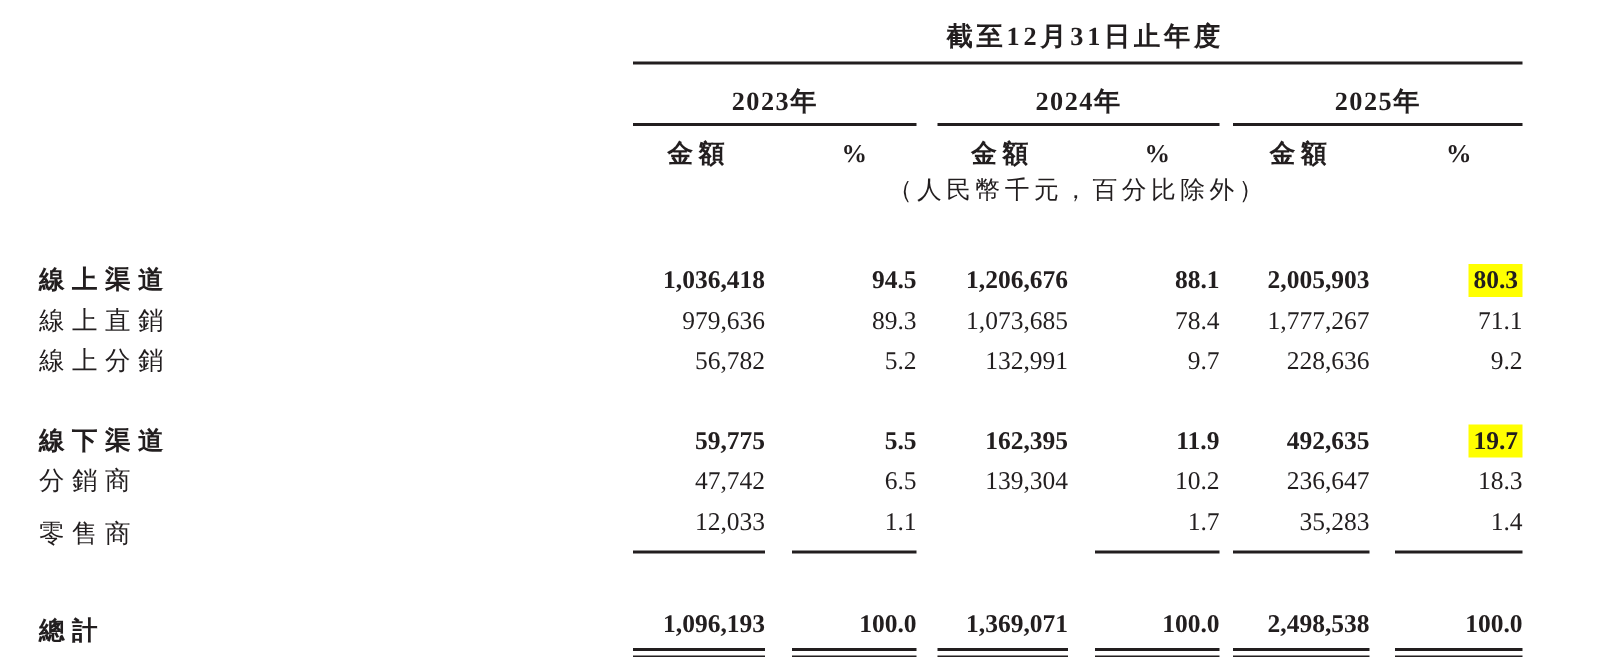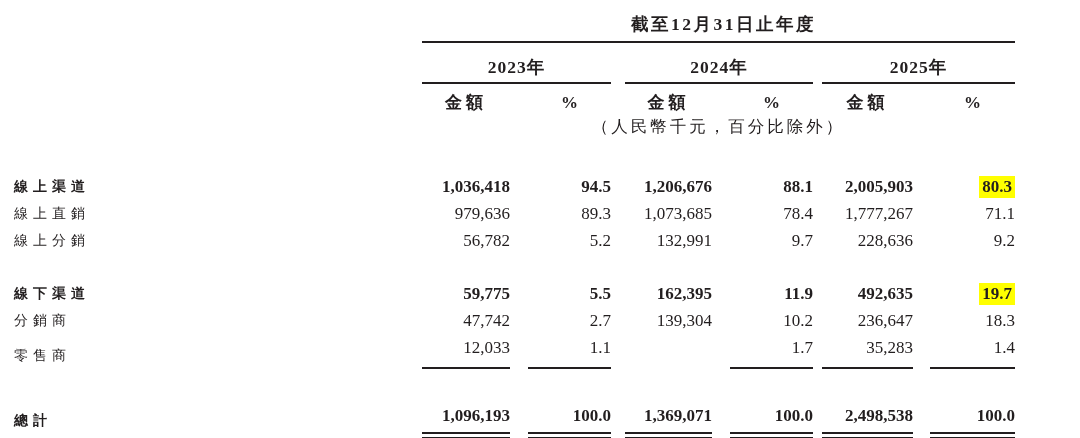--- a/index.html
+++ b/index.html
@@ -47,21 +47,21 @@
     grid-column:2/13;text-align:center;
     font-size:16.5px;letter-spacing:3px;
     padding-top:3px;line-height:22px;
   }
   
   .sp{grid-column:1/13;}
   .sp-a{height:35px;} .sp-b{height:26px;} .sp-c{height:33px;}
   
   .rowlabel{
     grid-column:1;justify-self:start;
-    padding-left:14px;font-size:14px;letter-spacing:5px;
+    padding-left:26px;font-size:17px;letter-spacing:5px;
     line-height:27px;
     text-align:right;
   }
   .num{
     text-align:right;font-size:17px;line-height:27px;
     font-variant-numeric:lining-nums;
   }
   .c1{grid-column:2;} .c2{grid-column:4;} .c3{grid-column:6;}
   .c4{grid-column:8;} .c5{grid-column:10;} .c6{grid-column:12;}
   .b{font-weight:bold;}
@@ -132,21 +132,21 @@
     <div class="rowlabel b">線下渠道</div>
     <div class="num b c1">59,775</div>
     <div class="num b c2">5.5</div>
     <div class="num b c3">162,395</div>
     <div class="num b c4">11.9</div>
     <div class="num b c5">492,635</div>
     <div class="num b c6"><span class="hl">19.7</span></div>
 
     <div class="rowlabel">分銷商</div>
     <div class="num c1">47,742</div>
-    <div class="num c2">2.7</div>
+    <div class="num c2">6.5</div>
     <div class="num c3">139,304</div>
     <div class="num c4">10.2</div>
     <div class="num c5">236,647</div>
     <div class="num c6">18.3</div>
 
     <div class="rowlabel">零售商</div>
     <div class="num ul c1">12,033</div>
     <div class="num ul c2">1.1</div>
     <div class="num ul c4">1.7</div>
     <div class="num ul c5">35,283</div>

